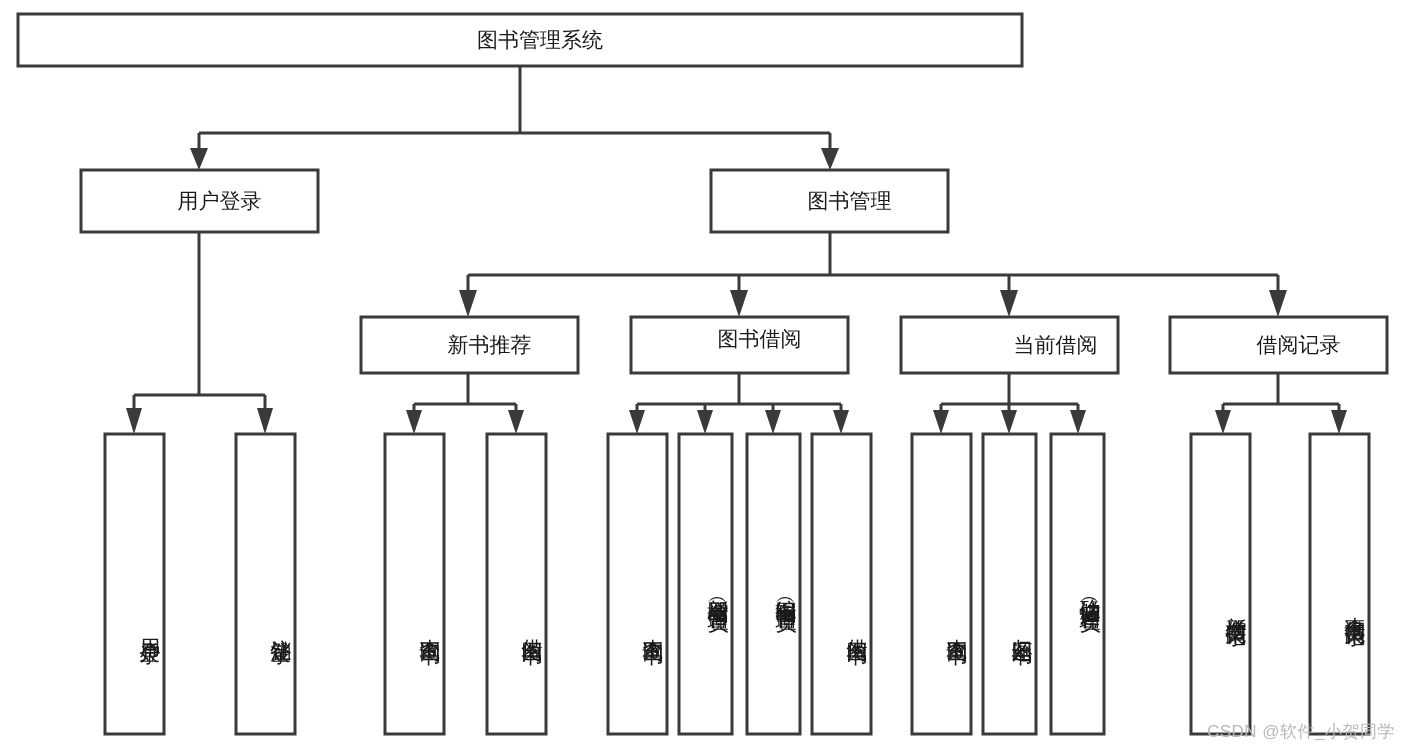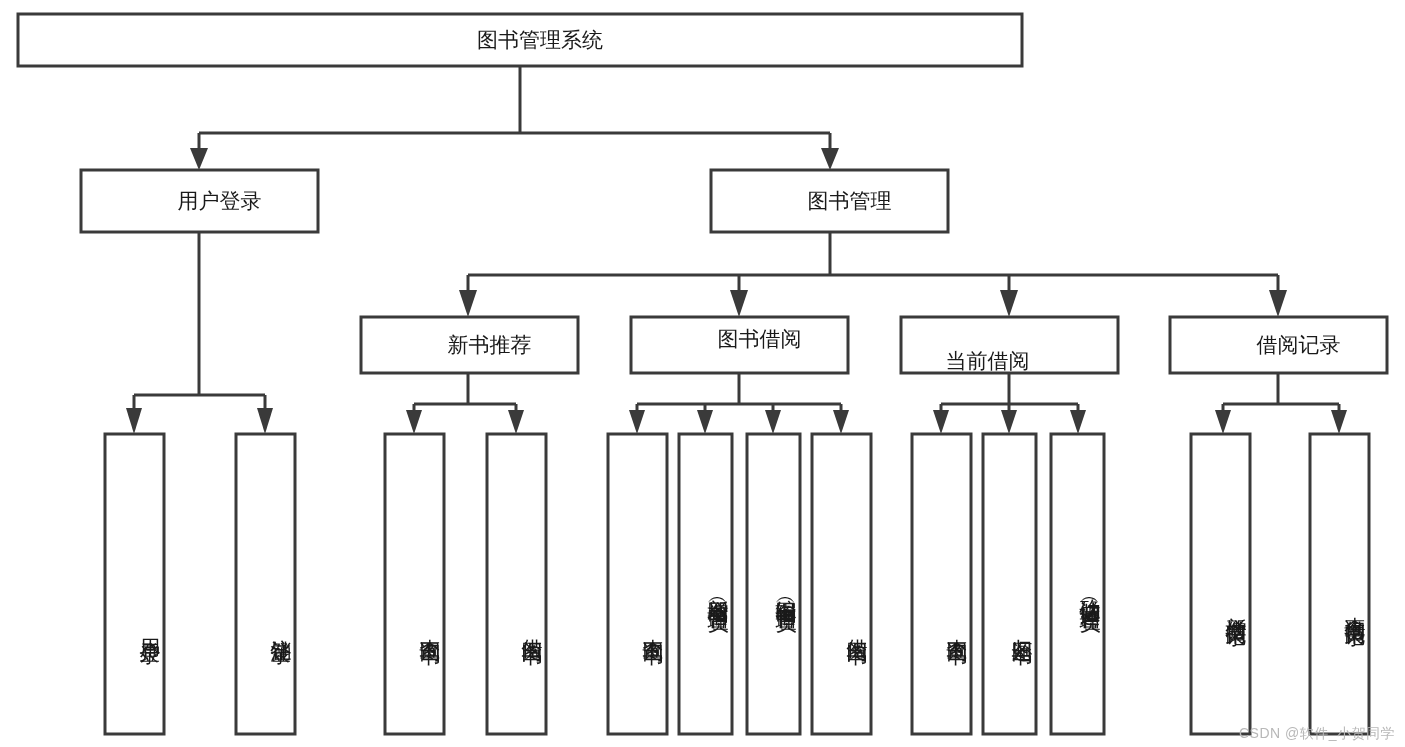--- a/index.html
+++ b/index.html
@@ -61,21 +61,21 @@
     font-size: 21px;
     line-height: 1.35;
     letter-spacing: 2px;
     align-items: flex-start;
     padding-top: 8px;
   }
   #watermark {
     position: absolute;
     right: 10px;
     bottom: 4px;
-    font-size: 14px;
+    font-size: 17px;
     color: #b8b8b8;
     font-family: "Liberation Sans", "DejaVu Sans", sans-serif;
     white-space: nowrap;
     letter-spacing: 0.5px;
   }
 </style>
 </head>
 <body>
 
 <div id="diagram-root">
@@ -188,21 +188,21 @@
     <rect class="node-rect" x="1310" y="434" width="59" height="300"></rect>
   </svg>
 
   <div class="node-label horiz" style="left:18px; top:14px; width:1004px; height:52px;">图书管理系统</div>
 
   <div class="node-label horiz" style="left:81px; top:170px; width:237px; height:62px;">用户登录</div>
   <div class="node-label horiz" style="left:361px; top:317px; width:217px; height:56px;">新书推荐</div>
 
   <div class="node-label horiz" style="left:711px; top:170px; width:237px; height:62px;">图书管理</div>
   <div class="node-label horiz" style="left:631px; top:317px; width:217px; height:44px;">图书借阅</div>
-  <div class="node-label horiz" style="left:859px; top:317px; width:217px; height:56px;margin-top:16px;">当前借阅</div>
+  <div class="node-label horiz" style="left:927px; top:317px; width:217px; height:56px;">当前借阅</div>
   <div class="node-label horiz" style="left:1170px; top:317px; width:217px; height:56px;border-radius:6px;">借阅记录</div>
 
   <div class="node-label vert" style="left:105px; top:510px; width:59px; height:224px;">用户登录</div>
   <div class="node-label vert" style="left:236px; top:510px; width:59px; height:224px;">注销登录</div>
 
   <div class="node-label vert" style="left:385px; top:510px; width:59px; height:224px;">查询图书</div>
   <div class="node-label vert" style="left:487px; top:510px; width:59px; height:224px;">借阅图书</div>
 
   <div class="node-label vert" style="left:608px; top:510px; width:59px; height:224px;">查询图书</div>
   <div class="node-label vert" style="left:679px; top:440px; width:53px; height:294px;">新增图书（管理员）</div>

